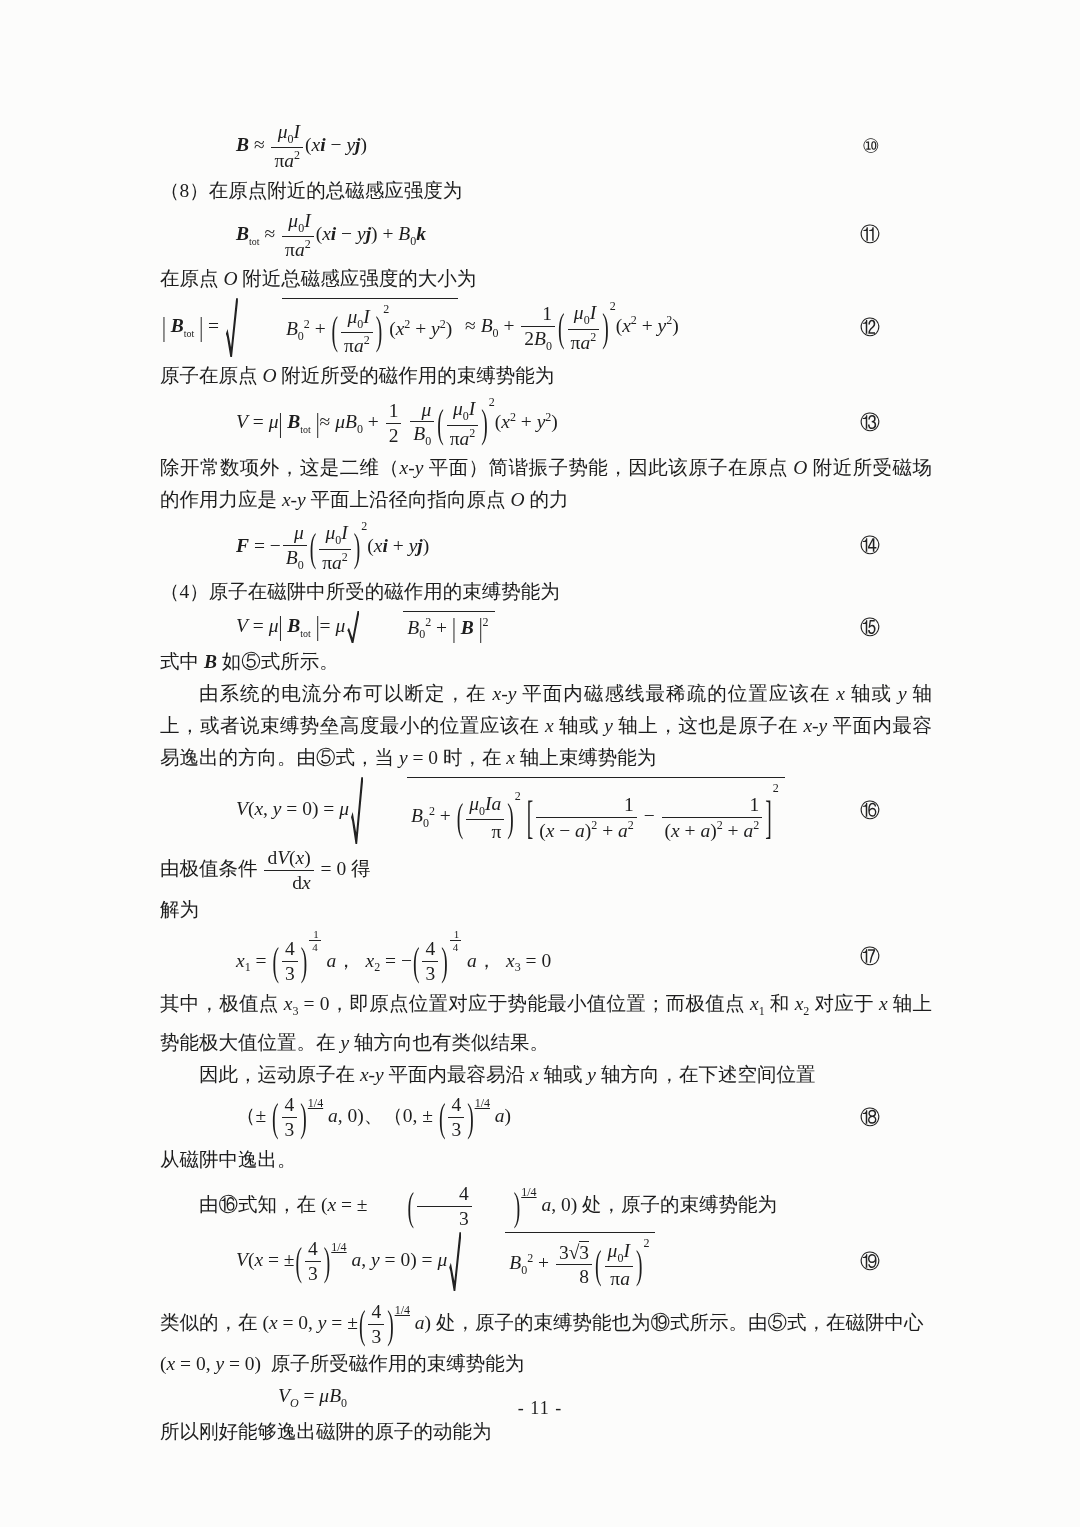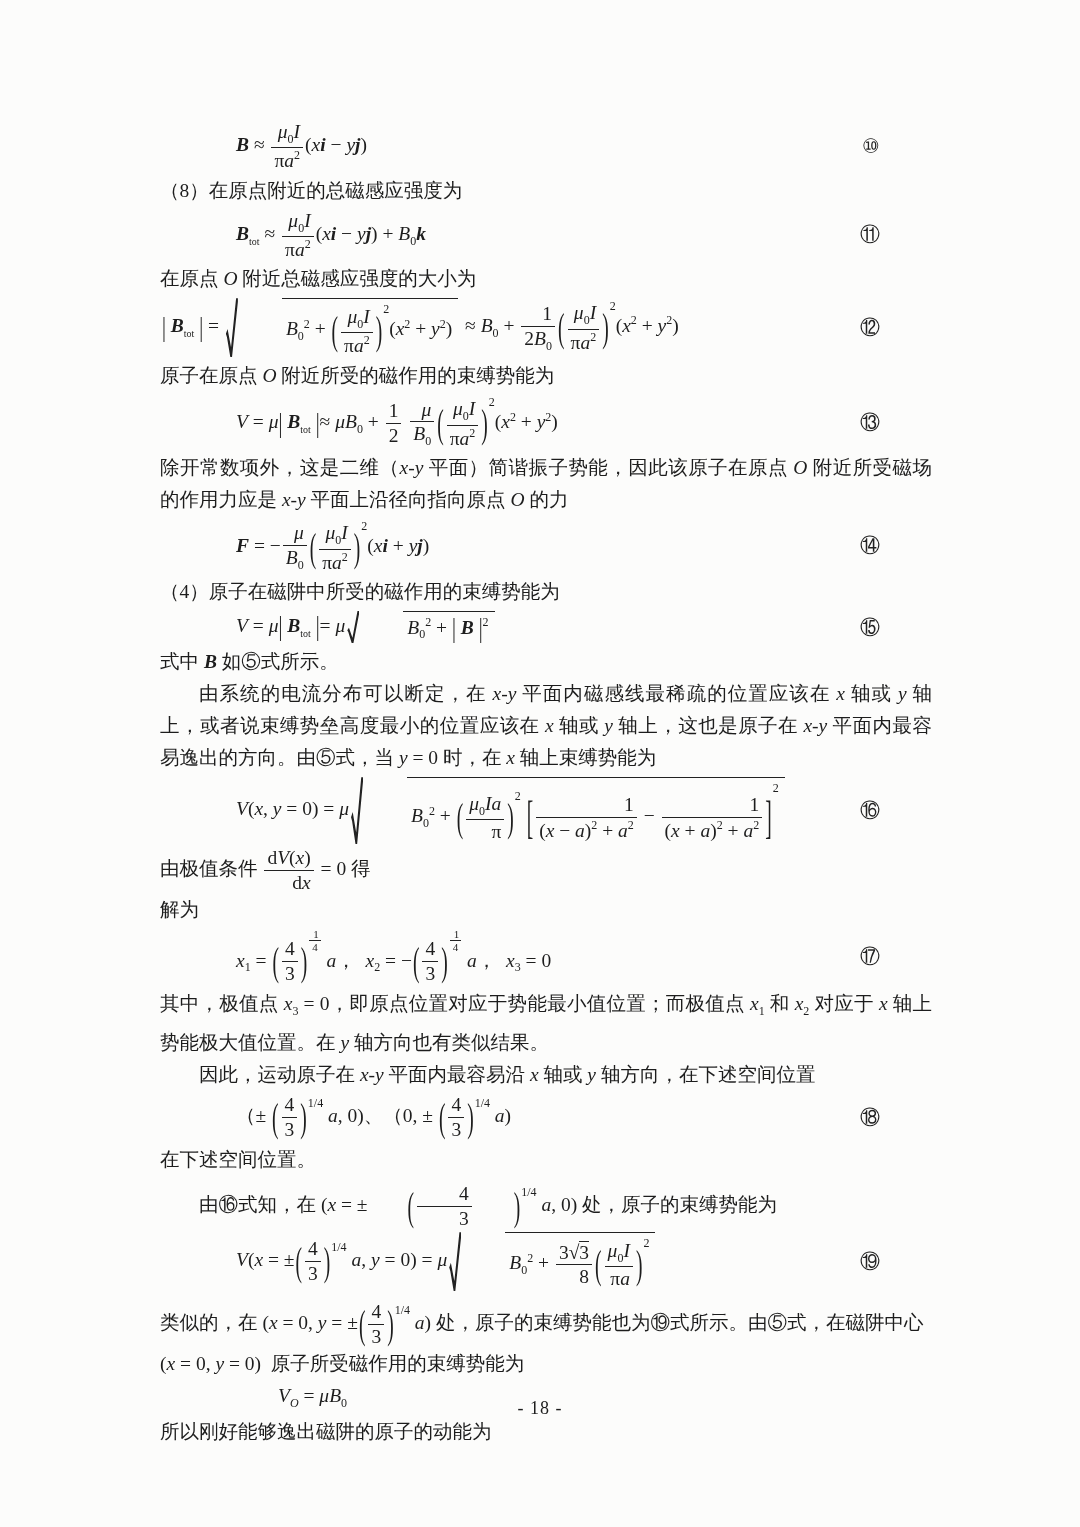--- a/index.html
+++ b/index.html
@@ -28,21 +28,21 @@
   .gp{display:inline-block;transform:scaleY(2.05);font-weight:300;padding:0 1px;
       vertical-align:middle;line-height:19px;}
   .bk{display:inline-block;transform:scaleY(2.35);font-weight:300;padding:0 1px;
       vertical-align:middle;line-height:19px;}
   .vb{display:inline-block;transform:scaleY(1.35);vertical-align:middle;font-weight:300;}
   .eq sup,.txt sup,.eqline sup{font-size:12px;}
   .eq sub,.txt sub,.eqline sub{font-size:12px;}
   .sb{font-size:10px !important;}
   .hs{font-size:12px !important;vertical-align:22px;}
   .hs2{font-size:12px !important;vertical-align:30px;}
-  .q{font-size:12px !important;vertical-align:15px;}
+  .q{font-size:12px !important;vertical-align:15px;text-decoration:underline;}
   .rt{white-space:nowrap;}
   .rtc{border-top:1.3px solid #222;}
   .pagenum{position:absolute;left:0;width:100%;top:1398px;text-align:center;
            font-size:18px;letter-spacing:1px;}
 </style>
 </head>
 <body>
 
 <div class="page">
   <div class="content">
@@ -117,21 +117,21 @@
 
     <p class="txt">其中，极值点 <i>x</i><sub>3</sub> = 0，即原点位置对应于势能最小值位置；而极值点 <i>x</i><sub>1</sub> 和 <i>x</i><sub>2</sub> 对应于 <i>x</i> 轴上势能极大值位置。在 <i>y</i> 轴方向也有类似结果。</p>
 
     <p class="txt ind">因此，运动原子在 <i>x</i>-<i>y</i> 平面内最容易沿 <i>x</i> 轴或 <i>y</i> 轴方向，在下述空间位置</p>
 
     <div class="eqrow">
       <div class="eq">（± <span class="gp">(</span><span class="fr"><span class="nu">4</span><span class="de">3</span></span><span class="gp">)</span><sup class="q">1/4</sup> <i>a</i>, 0)、（0, ± <span class="gp">(</span><span class="fr"><span class="nu">4</span><span class="de">3</span></span><span class="gp">)</span><sup class="q">1/4</sup> <i>a</i>)</div>
       <div class="tag">⑱</div>
     </div>
 
-    <p class="txt">在下述空间位置。</p>
+    <p class="txt">从磁阱中逸出。</p>
 
     <p class="txt ind">由⑯式知，在 (<i>x</i> = ±<span class="gp">(</span><span class="fr"><span class="nu">4</span><span class="de">3</span></span><span class="gp">)</span><sup class="q">1/4</sup> <i>a</i>, 0) 处，原子的束缚势能为</p>
 
     <div class="eqrow">
       <div class="eq"><i>V</i>(<i>x</i> = ±<span class="gp">(</span><span class="fr"><span class="nu">4</span><span class="de">3</span></span><span class="gp">)</span><sup class="q">1/4</sup> <i>a</i>, <i>y</i> = 0) = <i>μ</i><span class="sq">
             <span class="rad"></span>
             <span class="sqc"><i>B</i><sub>0</sub><sup>2</sup> + <span class="fr"><span class="nu">3<span class="rt">√<span class="rtc">3</span></span></span><span class="de">8</span></span><span class="gp">(</span><span class="fr"><span class="nu"><i>μ</i><sub>0</sub><i>I</i></span><span class="de">π<i>a</i></span></span><span class="gp">)</span><sup class="hs">2</sup></span>
           </span></div>
       <div class="tag">⑲</div>
     </div>
@@ -139,14 +139,14 @@
     <p class="txt">类似的，在 (<i>x</i> = 0, <i>y</i> = ±<span class="gp">(</span><span class="fr"><span class="nu">4</span><span class="de">3</span></span><span class="gp">)</span><sup class="q">1/4</sup> <i>a</i>) 处，原子的束缚势能也为⑲式所示。由⑤式，在磁阱中心</p>
 
     <p class="txt">(<i>x</i> = 0, <i>y</i> = 0)&nbsp; 原子所受磁作用的束缚势能为</p>
 
     <p class="eqline vo"><i>V</i><sub><i>O</i></sub> = <i>μB</i><sub>0</sub></p>
 
     <p class="txt">所以刚好能够逸出磁阱的原子的动能为</p>
 
   </div>
 
-  <div class="pagenum">- 18 -</div>
+  <div class="pagenum">- 11 -</div>
 </div>
 
 </body></html>

